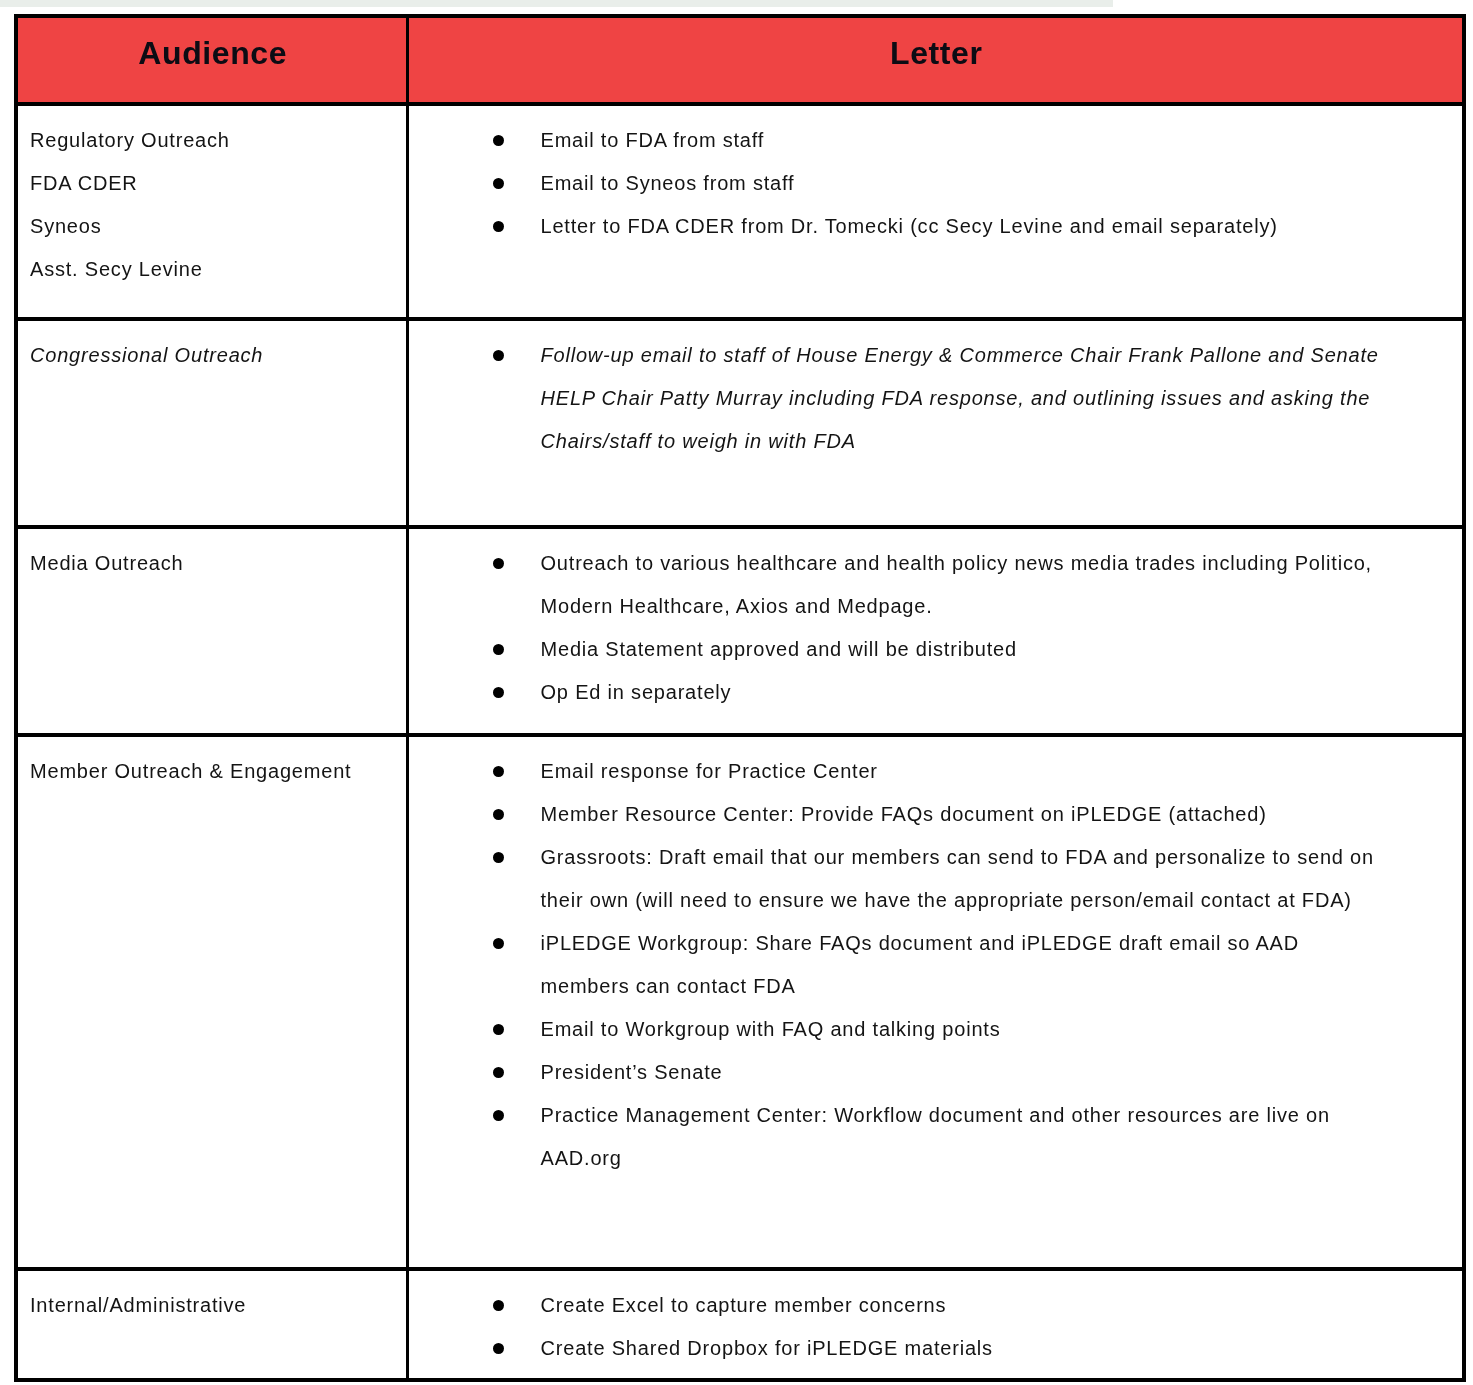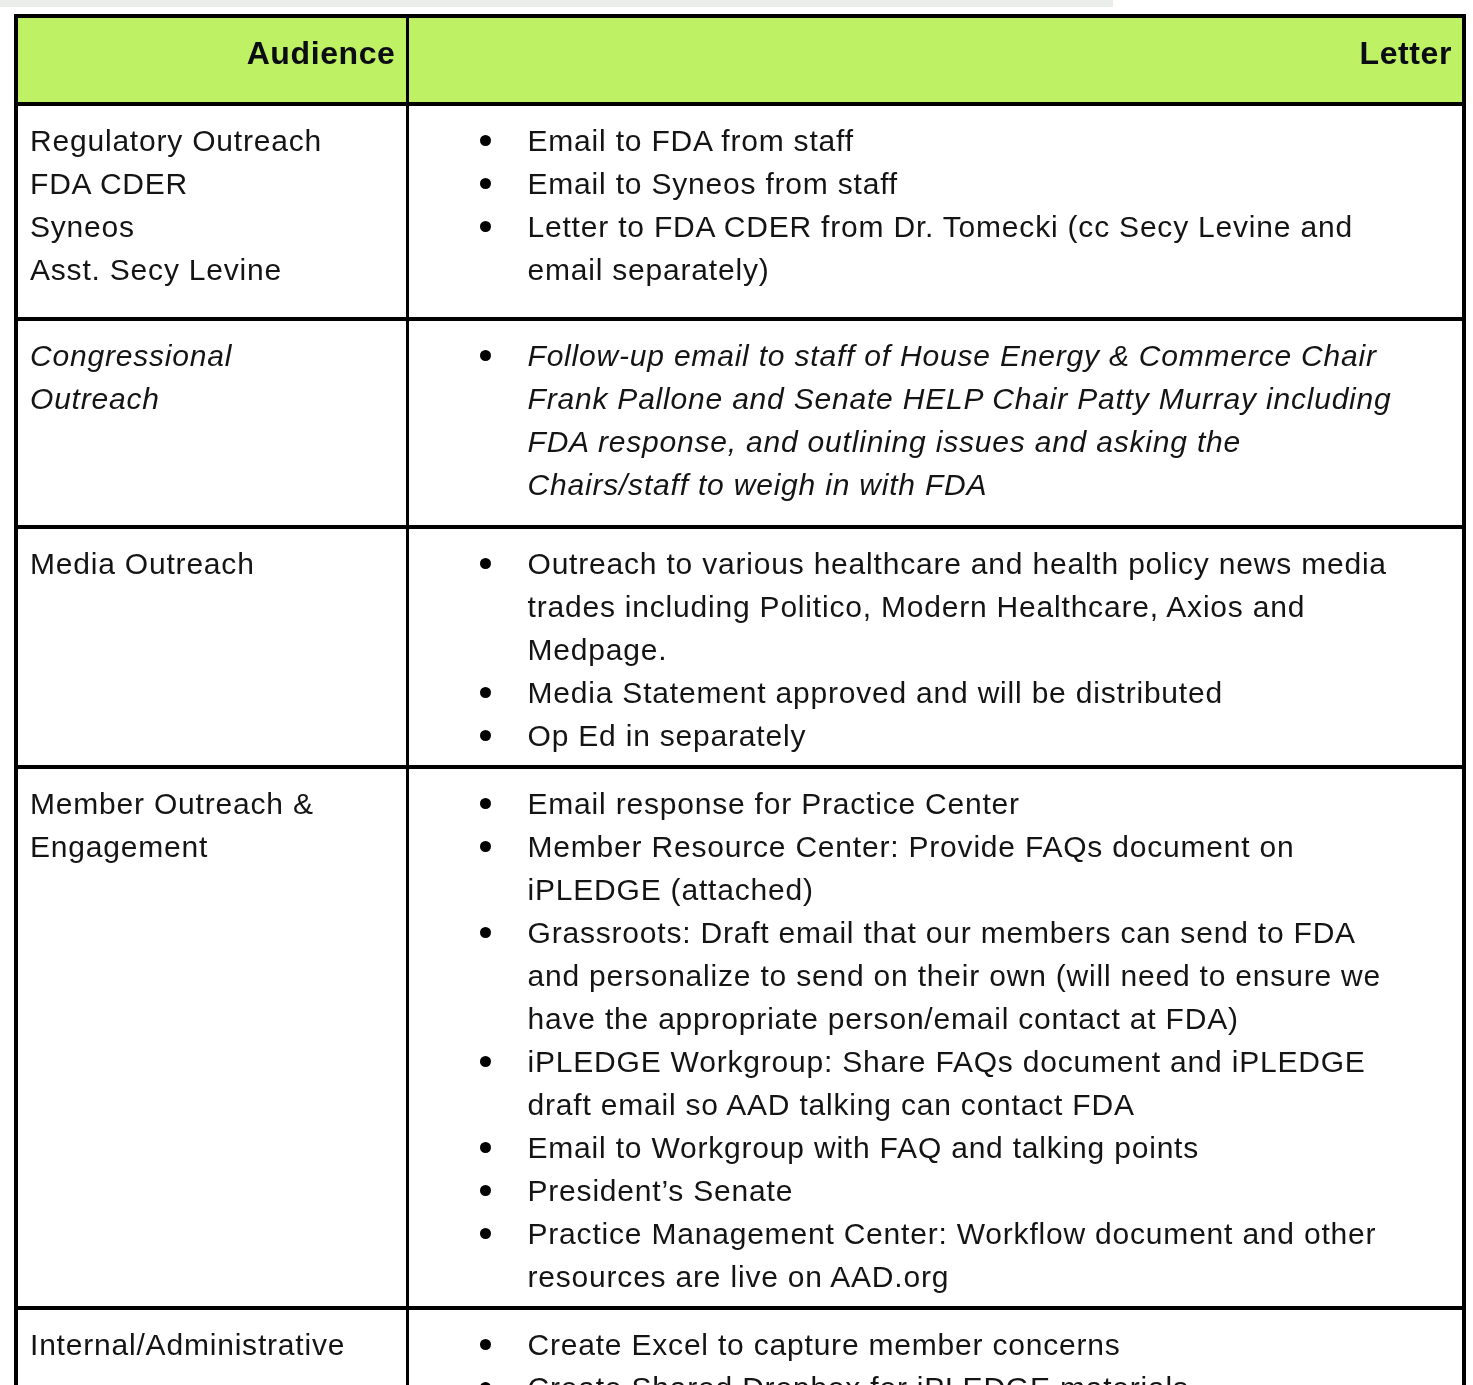--- a/index.html
+++ b/index.html
@@ -34,39 +34,39 @@
   }
   col.col-audience { width: 391px; }
   col.col-tactic   { width: 1057px; }
 
   th, td {
     border-left: 3px solid #000000;
     border-right: 3px solid #000000;
     border-top: 4px solid #000000;
     border-bottom: 4px solid #000000;
     vertical-align: top;
-    font-size: 30px;
+    font-size: 20px;
     line-height: 43px;
     letter-spacing: 0.8px;
   }
   th {
-    background: #bef264;
-    text-align: right;
+    background: #ef4444;
+    text-align: center;
     font-size: 32px;
     font-weight: bold;
     letter-spacing: 0.6px;
     color: #0c0c14;
     padding: 14px 10px 0 12px;
     height: 88px;
   }
   td.aud {
     padding: 13px 40px 8px 12px;
   }
   td.tac {
-    padding: 13px 68px 8px 4px;
+    padding: 13px 68px 8px 17px;
   }
   .aud-line { display: block; }
 
   ul.tactics {
     margin: 0;
     padding: 0 0 0 115px;
     list-style: none;
   }
   ul.tactics li {
     position: relative;
@@ -151,21 +151,21 @@
 
     <tr class="r3">
       <td class="aud">
         <span class="aud-line">Member Outreach &amp; Engagement</span>
       </td>
       <td class="tac">
         <ul class="tactics">
           <li>Email response for Practice Center</li>
           <li>Member Resource Center: Provide FAQs document on iPLEDGE (attached)</li>
           <li>Grassroots: Draft email that our members can send to FDA and personalize to send on their own (will need to ensure we have the appropriate person/email contact at FDA)</li>
-          <li>iPLEDGE Workgroup: Share FAQs document and iPLEDGE draft email so AAD talking can contact FDA</li>
+          <li>iPLEDGE Workgroup: Share FAQs document and iPLEDGE draft email so AAD members can contact FDA</li>
           <li>Email to Workgroup with FAQ and talking points</li>
           <li>President’s Senate</li>
           <li>Practice Management Center: Workflow document and other resources are live on AAD.org</li>
         </ul>
       </td>
     </tr>
 
     <tr class="r4">
       <td class="aud">
         <span class="aud-line">Internal/Administrative</span>

